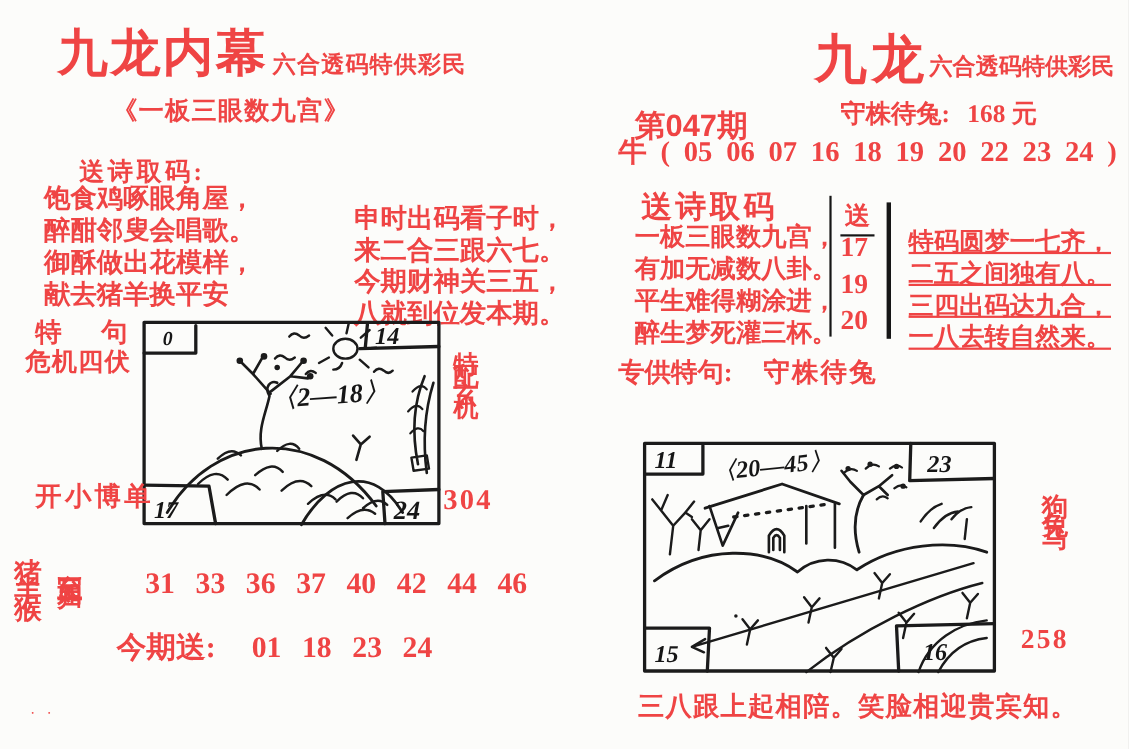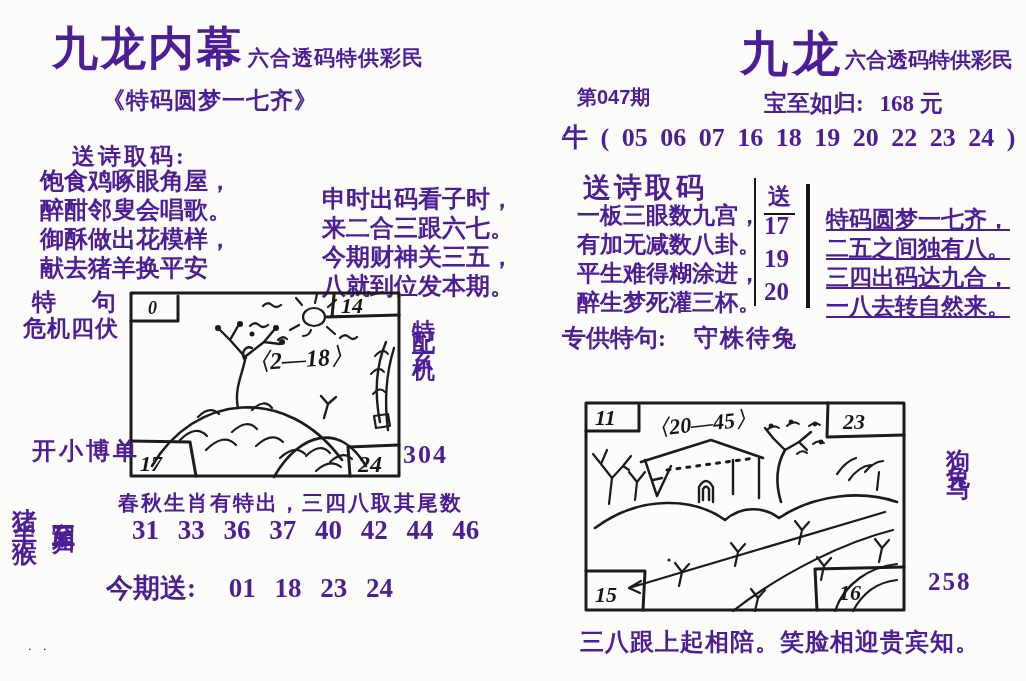--- a/index.html
+++ b/index.html
@@ -1,39 +1,39 @@
 <!DOCTYPE html>
 <html><head>
 <meta charset="utf-8">
 <style>
   html,body{margin:0;padding:0;background:#e8e8e6;}
   #page{
     position:relative; width:1026px; height:681px; margin:0 auto;
-    background:#fcfcfa; color:#4c1d95; overflow:hidden;
+    background:#fcfcfa; color:#ef4444; overflow:hidden;
     font-family:"Liberation Serif","DejaVu Serif",serif;
   }
   .abs{position:absolute; white-space:nowrap;}
   .bold{font-weight:700;}
   .sans{font-family:"Liberation Sans","DejaVu Sans",sans-serif;}
   .vert{writing-mode:vertical-rl; text-orientation:upright;}
   .poem div{white-space:nowrap;}
   .rule{position:absolute; background:#161616;}
   svg path, svg rect, svg ellipse{fill:none; stroke:#1b1b1b; stroke-linecap:round; stroke-linejoin:round;}
   svg .dot{fill:#1b1b1b; stroke:none;}
   svg text{fill:#161616; font-family:"Liberation Serif","DejaVu Serif",serif; font-style:italic; font-weight:700;}
   .underline{border-bottom:2px solid #161616; padding:0 4px 1px 4px;}
 </style>
 </head>
 <body>
 
 <div id="page">
 
   <div class="abs bold" style="left:52px; top:18px; font-size:46px; letter-spacing:2px;">九龙内幕</div>
   <div class="abs bold" style="left:248px; top:44px; font-size:21px; letter-spacing:1px;">六合透码特供彩民</div>
-  <div class="abs bold" style="left:102px; top:85px; font-size:23px; letter-spacing:1px;">《特码圆梦一七齐》</div>
+  <div class="abs bold" style="left:102px; top:85px; font-size:23px; letter-spacing:1px;">《一板三眼数九宫》</div>
 
   <div class="abs bold" style="left:72px; top:141px; font-size:23px; letter-spacing:3px;">送诗取码:</div>
   <div class="abs poem bold" style="left:40px; top:167px; font-size:24px; line-height:29px;">
     <div>饱食鸡啄眼角屋，</div>
     <div>醉酣邻叟会唱歌。</div>
     <div>御酥做出花模样，</div>
     <div>献去猪羊换平安</div>
   </div>
 
   <div class="abs poem bold" style="left:322px; top:185px; font-size:24px; line-height:29px;">
@@ -85,36 +85,35 @@
   </svg>
 
   <div class="abs vert bold" style="left:408px; top:300px; font-size:23px; letter-spacing:13px;">特配玄机</div>
   <div class="abs bold" style="left:403px; top:440px; font-size:26px; letter-spacing:2px;">304</div>
 
   <div class="abs bold" style="left:32px; top:435px; font-size:24px; letter-spacing:3px;">开小博单</div>
 
   <div class="abs vert bold" style="left:8px; top:487px; font-size:25px; letter-spacing:17px;">猪羊猴</div>
   <div class="abs vert bold" style="left:48px; top:503px; font-size:23px; letter-spacing:3px;">宝至如归</div>
 
-  <div class="abs bold" style="left:118px; top:489px; font-size:21px; letter-spacing:2px;">春秋生肖有特出，三四八取其尾数</div>
   <div class="abs bold" style="left:132px; top:515px; font-size:27px; word-spacing:12px;">31 33 36 37 40 42 44 46</div>
 
   <div class="abs" style="left:106px; top:570px; font-size:27px;">
     <span class="bold">今期送:</span>
     <span class="bold" style="margin-left:26px; word-spacing:12px;">01 18 23 24</span>
   </div>
 
   <div class="abs" style="left:28px; top:642px; font-size:14px; letter-spacing:4px;">∙ ∙</div>
 
   <div class="abs bold" style="left:740px; top:22px; font-size:48px; letter-spacing:4px;">九龙</div>
   <div class="abs bold" style="left:845px; top:46px; font-size:21px;">六合透码特供彩民</div>
 
-  <div class="abs bold sans" style="left:577px; top:84px; font-size:20px;">第047期</div>
+  <div class="abs bold sans" style="left:577px; top:96px; font-size:28px;">第047期</div>
   <div class="abs" style="left:764px; top:88px; font-size:23px;">
-    <span class="bold">宝至如归:</span>
+    <span class="bold">守株待兔:</span>
     <span class="bold" style="margin-left:10px;">168 元</span>
   </div>
   <div class="abs bold" style="left:562px; top:120px; font-size:26px; word-spacing:6px;">牛 ( 05 06 07 16 18 19 20 22 23 24 ) 龙</div>
 
   <div class="abs bold" style="left:583px; top:169px; font-size:28px; letter-spacing:3px;">送诗取码</div>
   <div class="abs poem bold" style="left:577px; top:201px; font-size:23px; line-height:29px;">
     <div>一板三眼数九宫，</div>
     <div>有加无减数八卦。</div>
     <div>平生难得糊涂进，</div>
     <div>醉生梦死灌三杯。</div>

